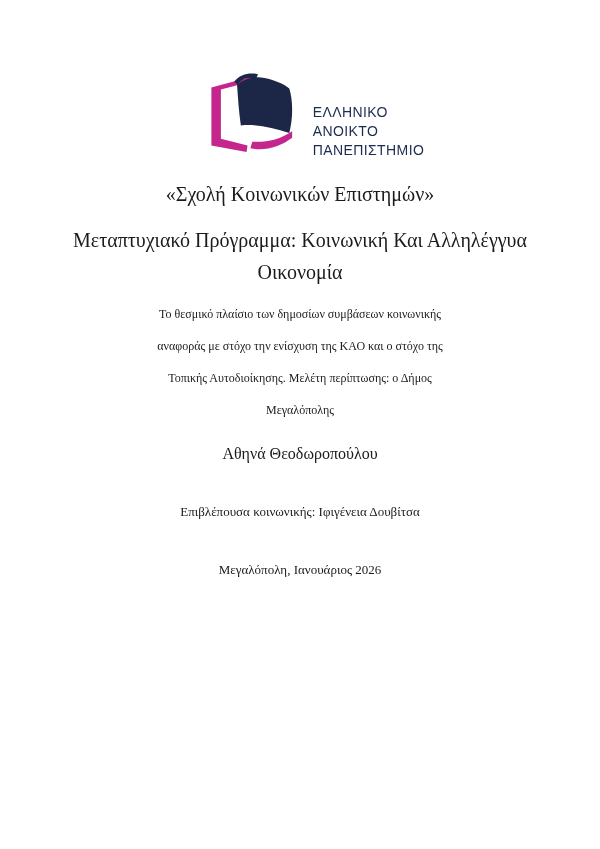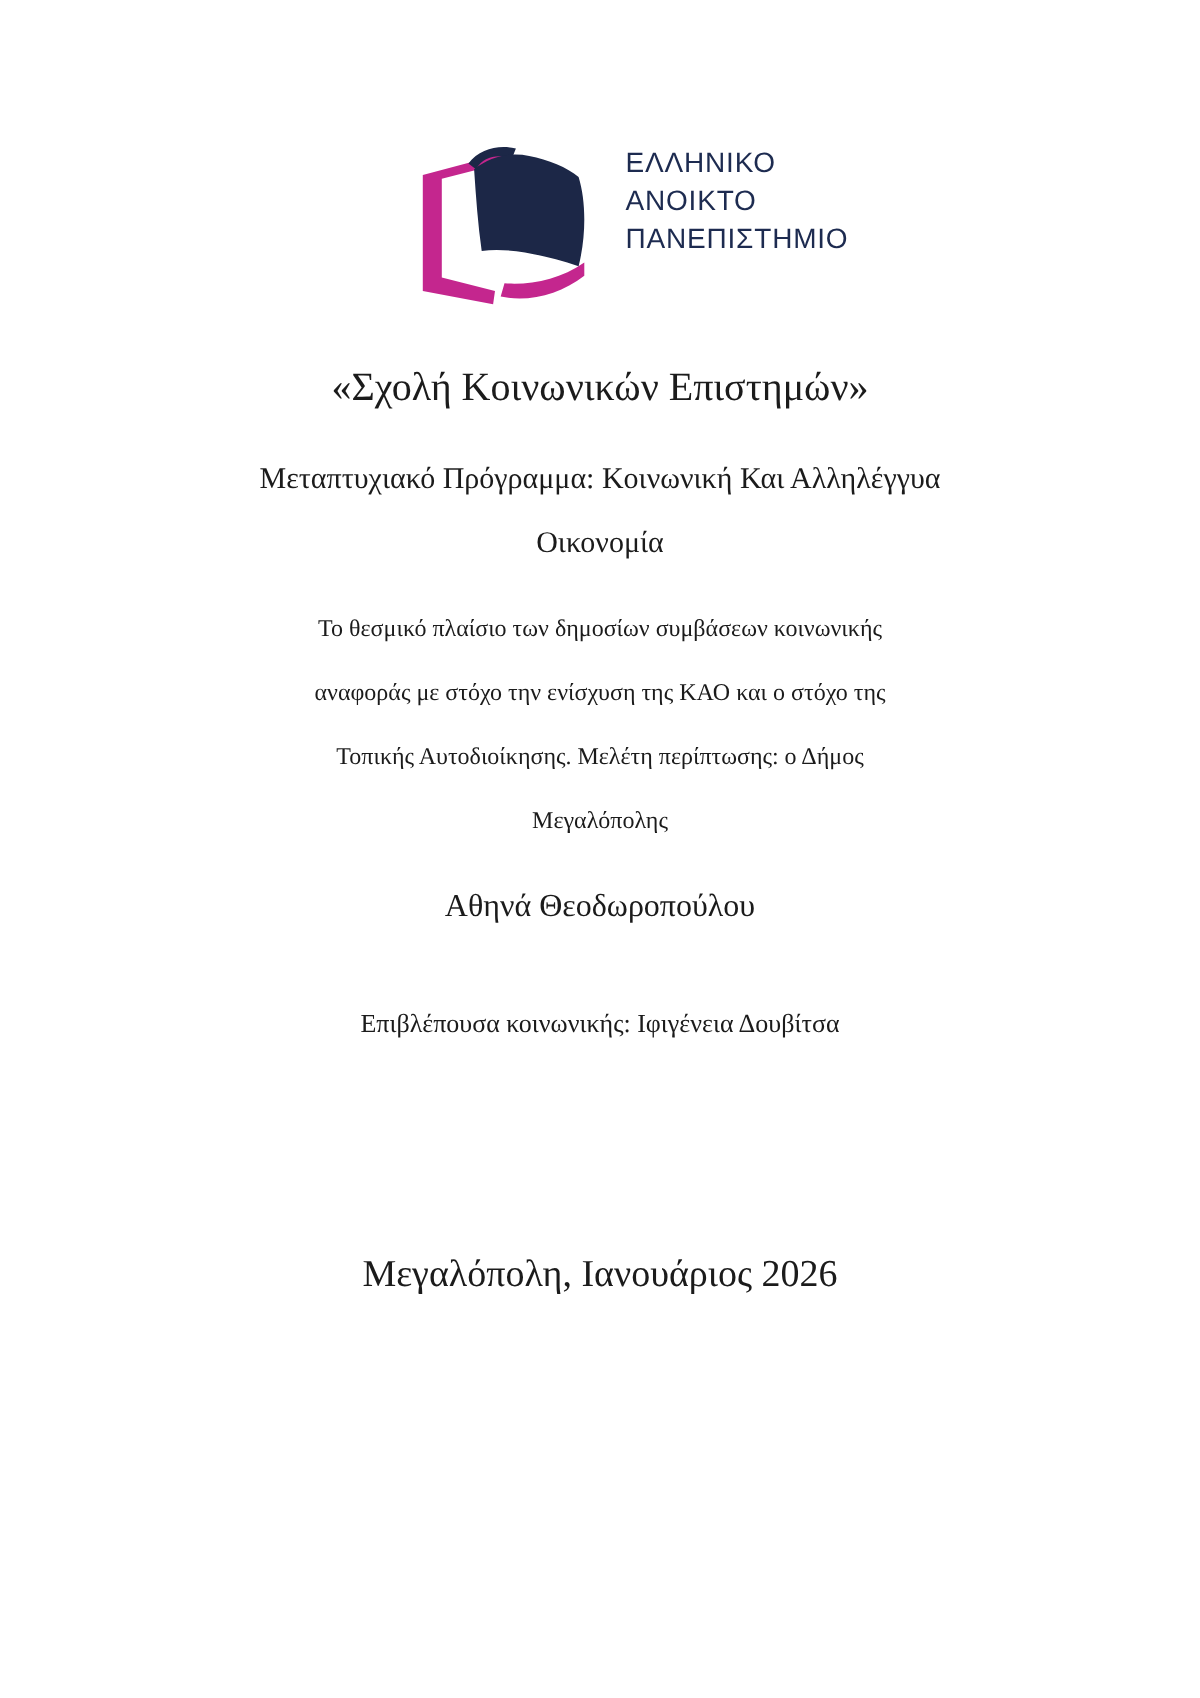--- a/index.html
+++ b/index.html
@@ -12,21 +12,21 @@
   }
   .page {
     width: 600px; height: 849px;
     background: #ffffff;
     text-align: center;
   }
   .logo-row {
     margin-top: 72px;
     height: 88px;
     display: flex;
-    align-items: flex-start;
+    align-items: flex-end;
     justify-content: center;
     gap: 18px;
     padding-left: 24px;
   }
   .logo-mark { width: 95px; height: 88px; flex: 0 0 auto; }
   .logo-text {
     font-family: "Liberation Sans", "DejaVu Sans", sans-serif;
     font-size: 14px;
     line-height: 19px;
     font-weight: 500;
@@ -34,21 +34,21 @@
     color: #1d2b50;
     text-align: left;
   }
   .school {
     margin-top: 20px;
     font-size: 20px;
     line-height: 28px;
   }
   .program {
     margin-top: 16px;
-    font-size: 15px;
+    font-size: 20px;
     line-height: 32px;
   }
   .thesis-label {
     margin-top: 52px;
     font-size: 16px;
     line-height: 24px;
   }
   .thesis-title {
     margin-top: 10px;
     font-size: 12px;
@@ -59,22 +59,22 @@
     font-size: 16px;
     line-height: 24px;
     text-align: center;
   }
   .supervisor {
     margin-top: 37px;
     font-size: 13px;
     line-height: 18px;
   }
   .place-date {
-    margin-top: 106px;
-    font-size: 19px;
+    margin-top: 38px;
+    font-size: 13px;
     line-height: 22px;
   }
 </style>
 </head>
 <body>
 
 <div class="page">
 
   <div class="logo-row">
     <svg class="logo-mark" viewBox="0 0 100 92" xmlns="http://www.w3.org/2000/svg" aria-hidden="true">

